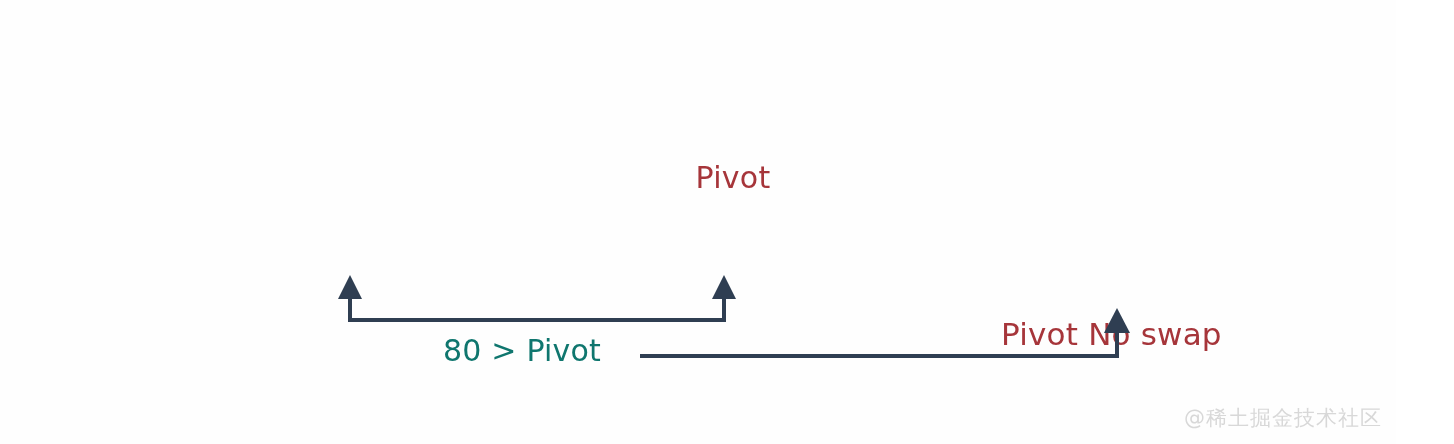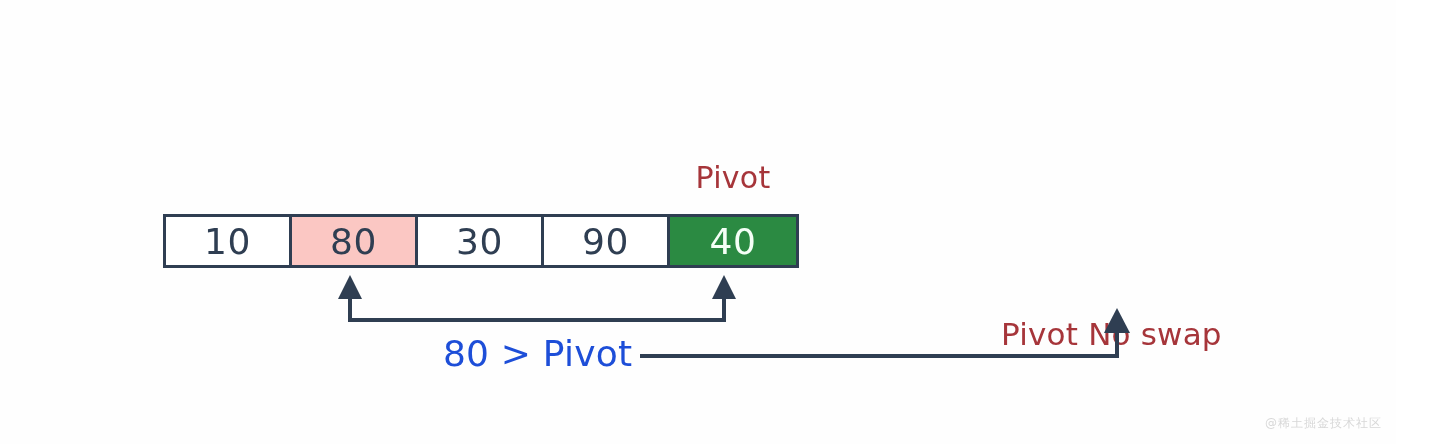--- a/index.html
+++ b/index.html
@@ -75,60 +75,53 @@
     color: #a6353a;
     letter-spacing: 0.2px;
     white-space: pre;
   }
 
   
   .compare-label {
     position: absolute;
     left: 443px;
     top: 333px;
-    font-size: 36px;
-    color: #1d4ed8;
+    font-size: 30px;
+    color: #0f766e;
     letter-spacing: 0.2px;
     white-space: pre;
   }
 
   
   #connectors {
     position: absolute;
     left: 0;
     top: 0;
     width: 1454px;
     height: 444px;
     pointer-events: none;
   }
 
   
   .watermark {
     position: absolute;
     right: 14px;
     bottom: 12px;
-    font-size: 12px;
+    font-size: 21px;
     color: #d8d8d8;
     letter-spacing: 1px;
   }
 </style>
 </head>
 <body>
 
 <div id="stage">
 
   <div class="pivot-label">Pivot</div>
 
-  <div class="array-wrap">
-    <div class="cell">10</div>
-    <div class="cell pink">80</div>
-    <div class="cell">30</div>
-    <div class="cell">90</div>
-    <div class="cell green">40</div>
-  </div>
 
   <div class="compare-label">80 &gt; Pivot</div>
 
   <div class="note">
     <div>Pivot No swap</div>
     
   </div>
 
   <svg id="connectors" viewBox="0 0 1454 444">
 

